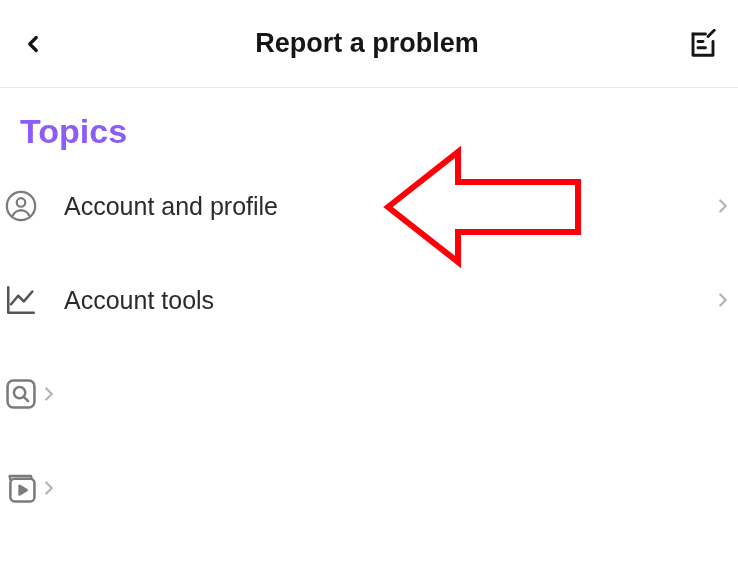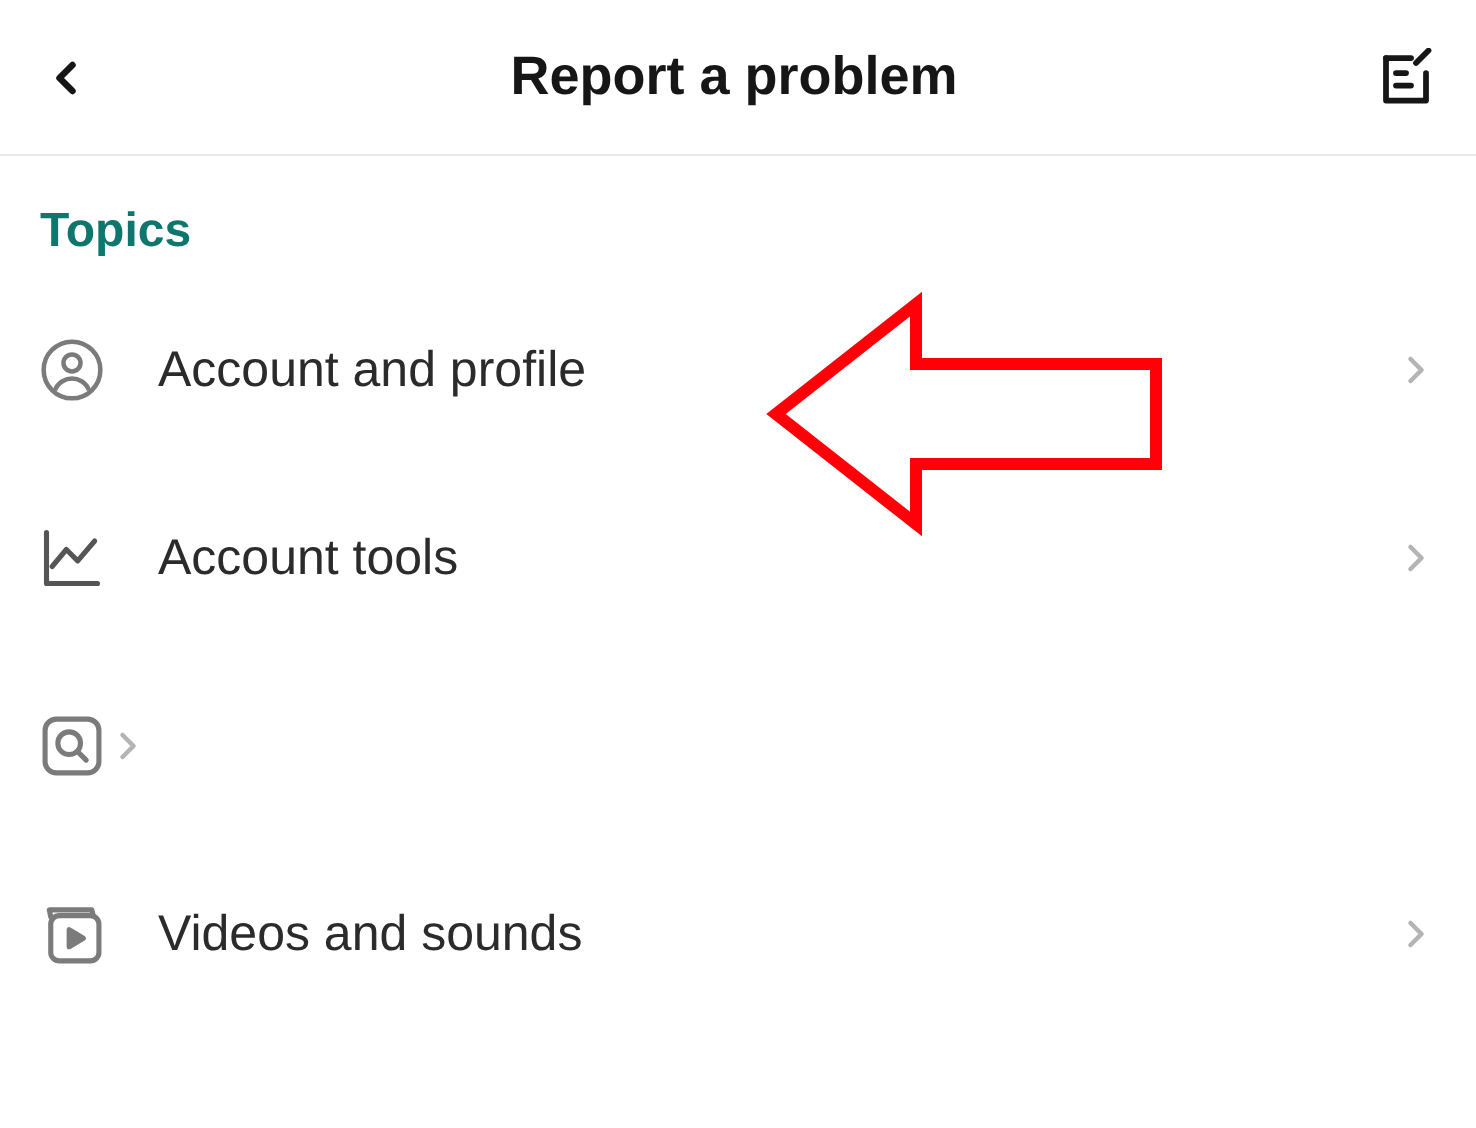--- a/index.html
+++ b/index.html
@@ -13,47 +13,47 @@
       width: 738px;
       height: 564px;
       position: relative;
     }
     .header {
       display: flex;
       align-items: center;
       justify-content: space-between;
       padding: 16px 20px;
       border-bottom: 1px solid #e8e8e8;
-      height: 78px;
+      height: 88px;
     }
     .back-btn {
       cursor: pointer;
       display: flex;
       align-items: center;
     }
     .page-title {
       font-size: 27px;
       font-weight: 700;
       color: #161616;
       text-align: center;
       flex: 1;
     }
     .edit-btn {
       cursor: pointer;
       display: flex;
       align-items: center;
     }
     .section-title {
-      font-size: 24px;
+      font-size: 34px;
       font-weight: 800;
-      color: #0f766e;
+      color: #8b5cf6;
       padding: 24px 20px 8px 20px;
     }
     .topic-list {
-      padding: 0 19px;
+      padding: 0 4px;
     }
     .topic-item {
       display: flex;
       align-items: center;
       padding: 30px 0;
       cursor: pointer;
     }
     .topic-icon {
       width: 34px;
       height: 34px;
@@ -153,21 +153,20 @@
   </div>
 
   <div class="topic-item">
     <div class="topic-icon">
       <svg width="34" height="34" viewBox="0 0 24 24" fill="none" stroke="#7b7b7b" stroke-width="1.8" stroke-linecap="round" stroke-linejoin="round">
         <rect x="4.5" y="5.5" width="17" height="16" rx="3"></rect>
         <path d="M4.5 6 L4.0 3.5 L19 3.5 L19.5 5.5"></path>
         <polygon points="11 10.5 11 16.5 16 13.5" fill="#7b7b7b"></polygon>
       </svg>
     </div>
-    <div class="topic-label">Videos and sounds</div>
     <div class="chevron-right">
       <svg width="22" height="22" viewBox="0 0 24 24" fill="none" stroke="#b4b4b4" stroke-width="2.5" stroke-linecap="round" stroke-linejoin="round">
         <polyline points="9 18 15 12 9 6"></polyline>
       </svg>
     </div>
   </div>
 </div>
 
 <div class="annotation-arrow">
   <svg width="220" height="130" viewBox="0 0 220 130">

